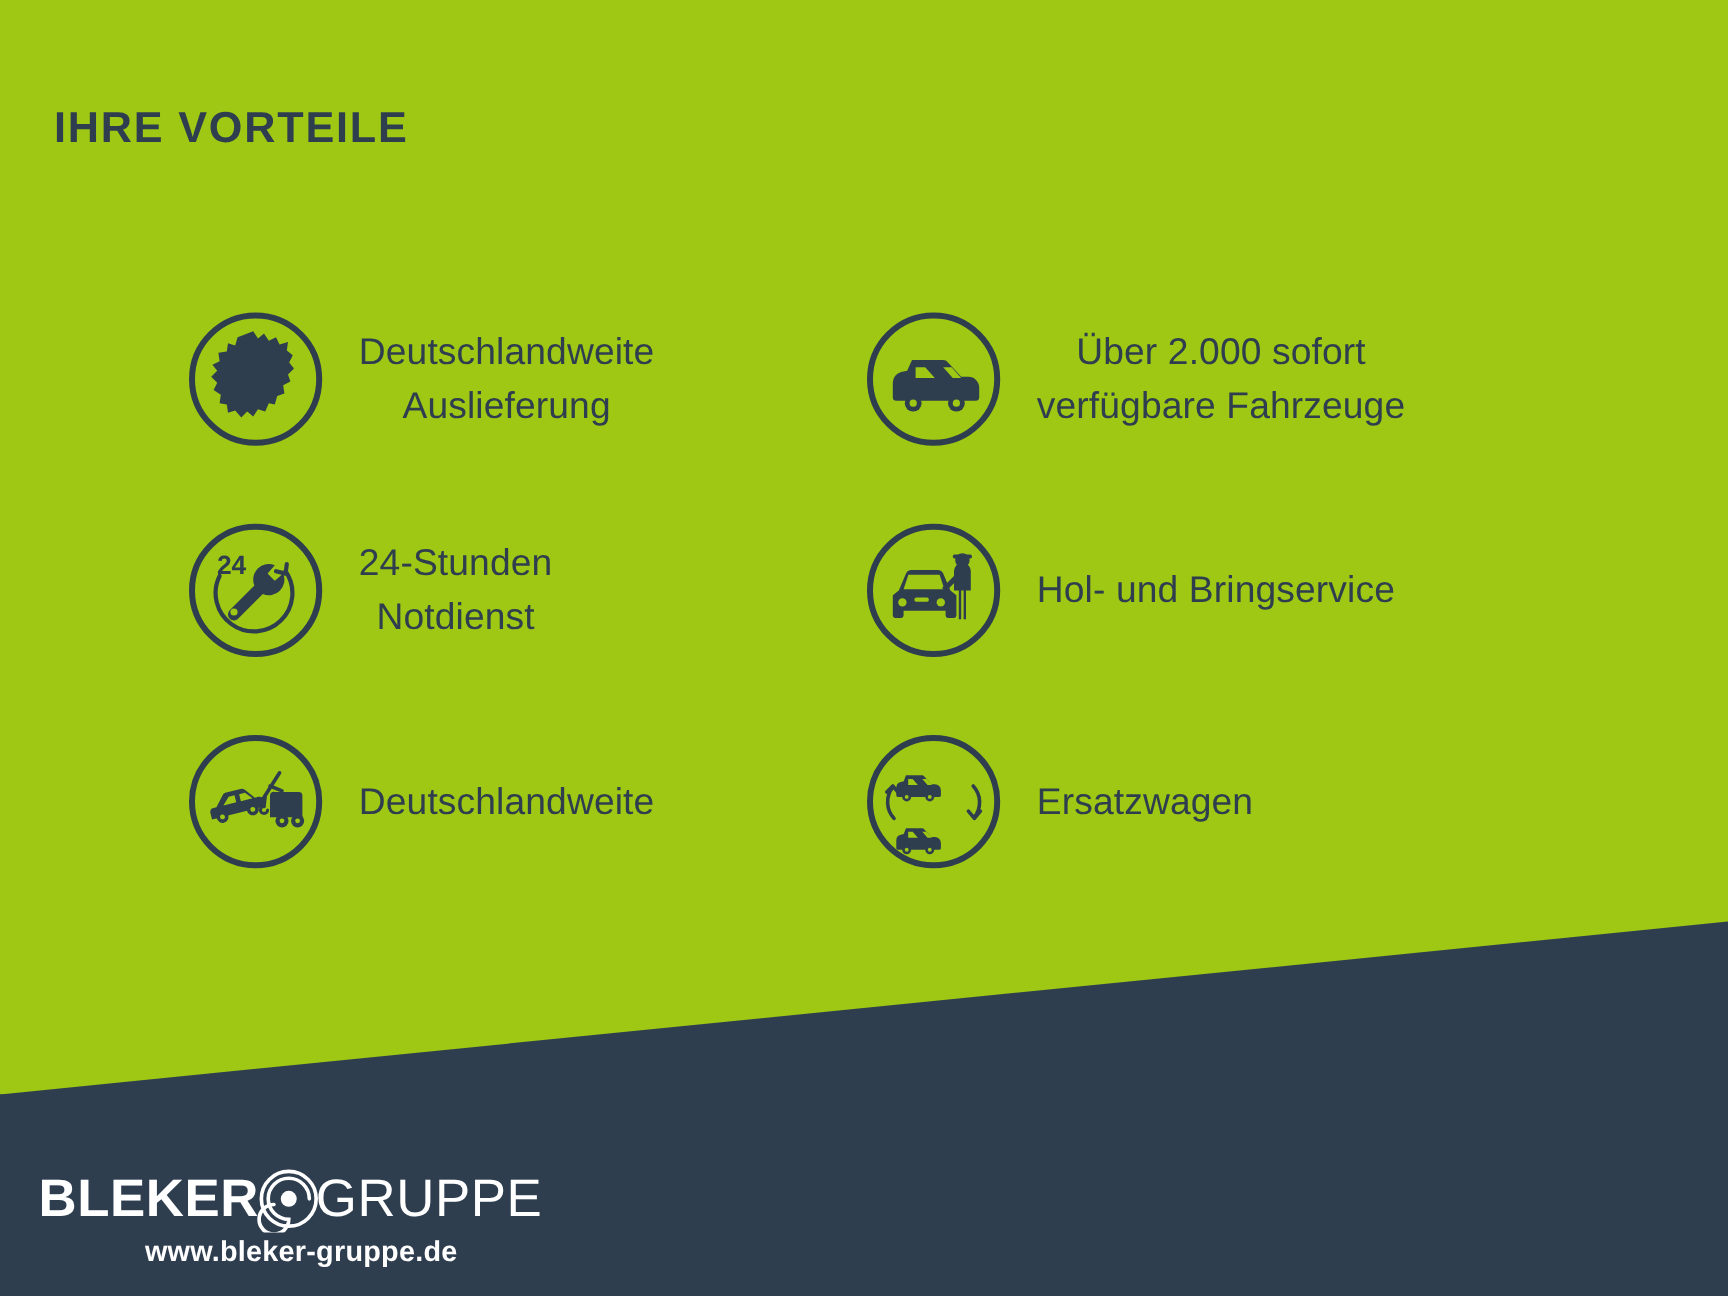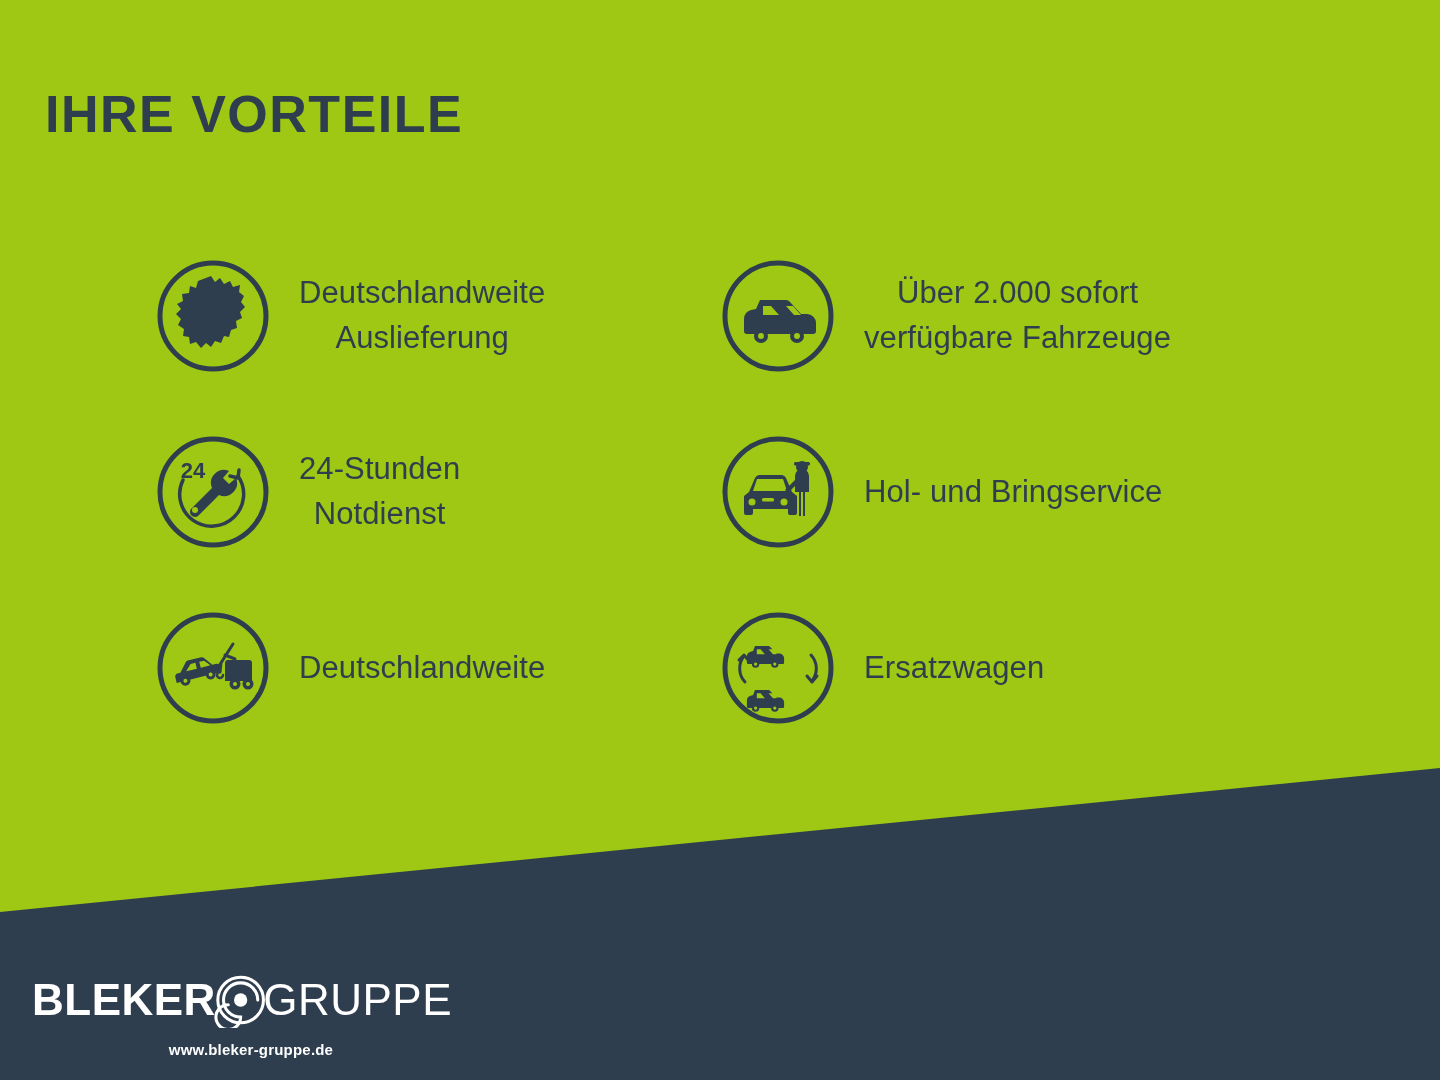--- a/index.html
+++ b/index.html
@@ -26,21 +26,21 @@
     width:1440px; height:1080px;
     background:#9ec814;
     clip-path: polygon(0 0, 1440px 0, 1440px 768px, 0 912px);
     -webkit-clip-path: polygon(0 0, 1440px 0, 1440px 768px, 0 912px);
   }
 
   
   #page-title {
     position:absolute;
     left:45px; top:88px;
-    font-size:52px;
+    font-size:36px;
     font-weight:bold;
     letter-spacing:1.5px;
     color:#2f3e4f;
     line-height:1;
     white-space:nowrap;
   }
 
   
   #benefits {
     position:absolute;
@@ -96,23 +96,23 @@
   }
   #logo-mark { margin:0 -4px 0 -2px; display:block; }
   #logo-gruppe {
     font-size:44px;
     font-weight:normal;
     color:#ffffff;
     letter-spacing:0.5px;
     line-height:1;
   }
   #logo-url {
-    margin-top:15px;
+    margin-top:5px;
     text-align:center;
-    font-size:15px;
+    font-size:24px;
     font-weight:bold;
     color:#ffffff;
     letter-spacing:0.2px;
     padding-left:18px;
   }
 </style>
 </head>
 <body>
 
 <div id="slide">

